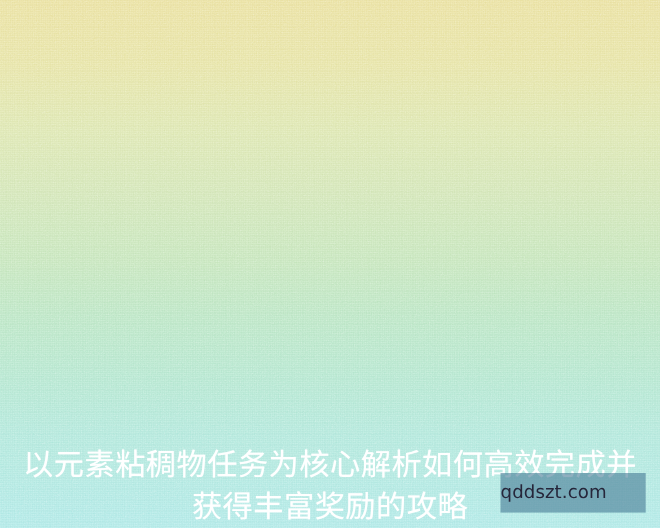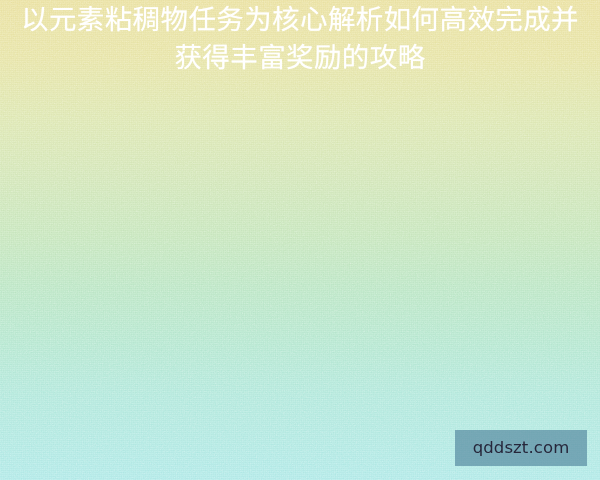--- a/index.html
+++ b/index.html
@@ -77,21 +77,21 @@
   }
 
   
   .cover-title-wrap {
     position: absolute;
     left: 0;
     top: 0;
     width: 600px;
     height: 480px;
     display: flex;
-    align-items: flex-start;
+    align-items: flex-end;
     justify-content: center;
     padding: 0 14px;
     box-sizing: border-box;
   }
 
   .cover-title {
     width: 100%;
     margin: 0;
     text-align: center;
     font-family: "DejaVu Sans", "Liberation Sans", sans-serif;
@@ -106,21 +106,20 @@
 
   
   .cover-watermark {
     position: absolute;
     left: 455px;
     top: 430px;
     width: 132px;
     height: 36px;
     display: flex;
     align-items: center;
-    justify-content: center;
     background: rgba(74, 126, 152, 0.62);
   }
 
   .cover-watermark-text {
     font-family: "DejaVu Sans", "Liberation Sans", sans-serif;
     font-size: 16.5px;
     font-weight: 400;
     letter-spacing: 0.1px;
     color: #26263a;
     line-height: 1;

